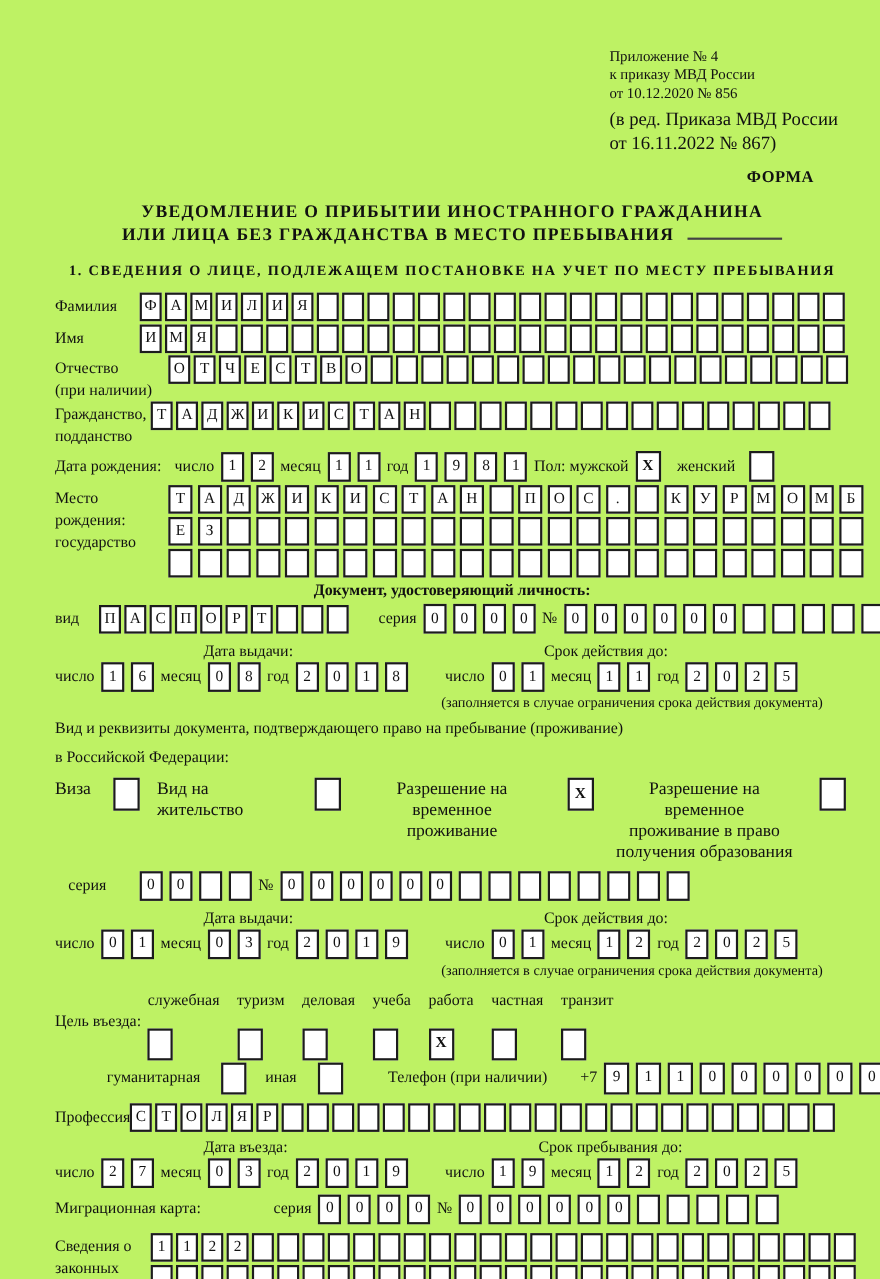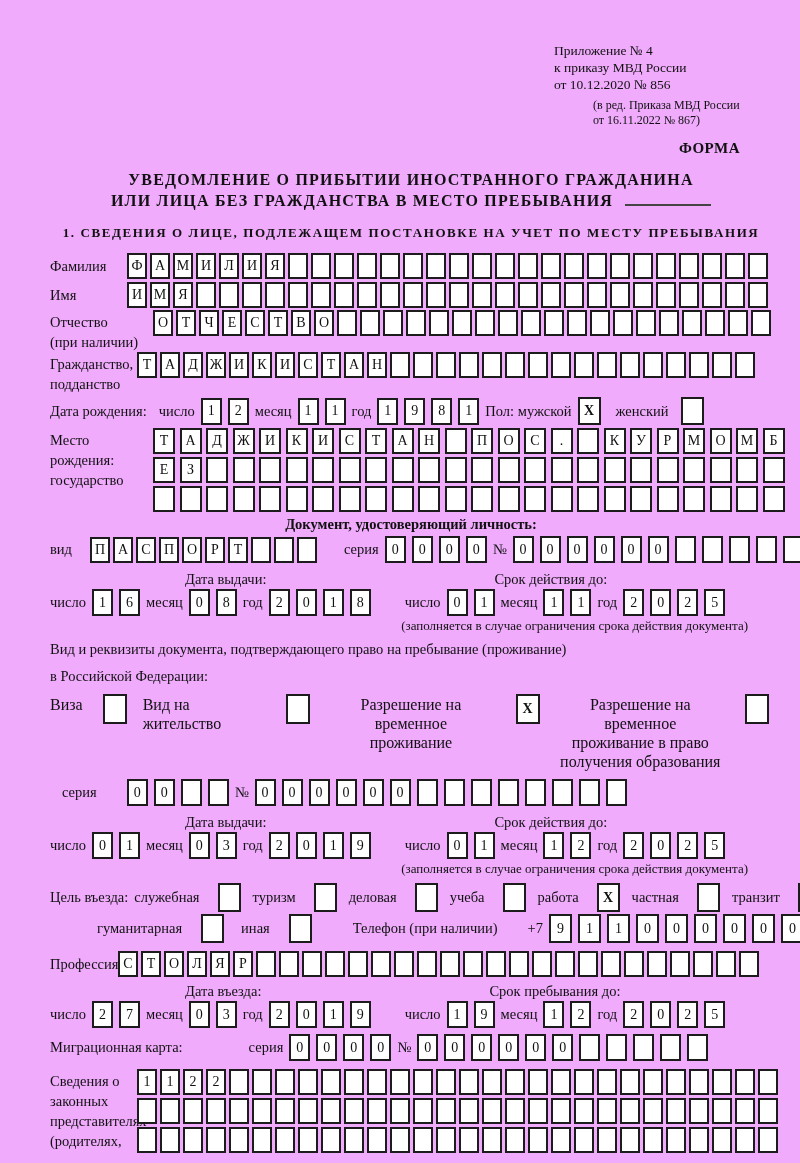--- a/index.html
+++ b/index.html
@@ -1,21 +1,21 @@
 <!DOCTYPE html>
 <html><head>
 <meta charset="utf-8">
 <style>
   html,body{margin:0;padding:0;background:#e8e8e8;}
-  .page{width:800px;height:1163px;margin:0 auto;background:#f0abfc;box-sizing:border-box;
+  .page{width:800px;height:1163px;margin:0 auto;background:#bef264;box-sizing:border-box;
         padding:42px 28px 0 50px;font-family:"Liberation Serif","DejaVu Serif",serif;
         color:#111;overflow:hidden;}
   
   .hdr{margin-left:auto;width:218px;font-size:13.5px;line-height:1.26;}
-  .hdr .sub{margin-top:5px;font-size:12px;margin-left:39px;}
+  .hdr .sub{margin-top:5px;font-size:17px;}
   .forma{text-align:right;padding-right:32px;font-weight:bold;font-size:15px;margin-top:12px;letter-spacing:.5px;}
   .title{text-align:center;font-weight:bold;font-size:16px;margin-top:12px;line-height:1.32;letter-spacing:1.2px;}
   .blank{display:inline-block;width:86px;border-bottom:2.5px solid #444;margin-left:12px;}
   .sec{text-align:center;font-weight:bold;font-size:13px;margin-top:14px;letter-spacing:1.6px;white-space:nowrap;}
   
   .frow{display:flex;align-items:flex-start;font-size:14.5px;}
   .flabel{flex:none;line-height:26px;}
   .lblock{flex:none;line-height:20px;padding-top:2px;}
   .w77{width:77px}.w87{width:87px}.w103{width:103px}.w68{width:68px}
   .cellrow{display:flex;flex-wrap:nowrap;flex:none;}
@@ -35,21 +35,21 @@
   .dl-right{margin-left:228px;}
   .footnote{font-size:13px;display:flex;justify-content:flex-end;padding-right:24px;}
   .plain{font-size:14.5px;line-height:1.3;}
   
   .opts{display:flex;align-items:flex-start;}
   .opt{display:flex;align-items:flex-start;margin-right:13px;gap:11px;}
   .opt:last-child{margin-right:0;}
   .opt-label{margin-right:9px;line-height:19px;padding-top:1px;}
   .opt-label.center{text-align:center;}
   .opts .cell{width:24px;height:30px;}
-  .purpose .opt{margin-right:9px;}
+  .purpose .opt{margin-right:9px;flex-direction:column;}
   .purpose .opt-label{margin-right:7px;line-height:28px;padding-top:0;}
   .purpose .cell,.hum .cell{width:23px;height:29px;}
   .hum .opt{margin-right:14px;}
   .hum .opt-label{margin-right:8px;line-height:28px;padding-top:0;}
   .reps-col{display:flex;flex-direction:column;}.mt12{margin-top:12px}.mt8{margin-top:8px}
   .mt6{margin-top:6px}.mt4{margin-top:8px}.mt3{margin-top:3px}.mt2{margin-top:2px}
   .mt1{margin-top:1px}.mt0{margin-top:0}
   .doc-heading{text-align:center;font-weight:bold;font-size:14.5px;margin-top:4px;}
 </style>
 </head>

